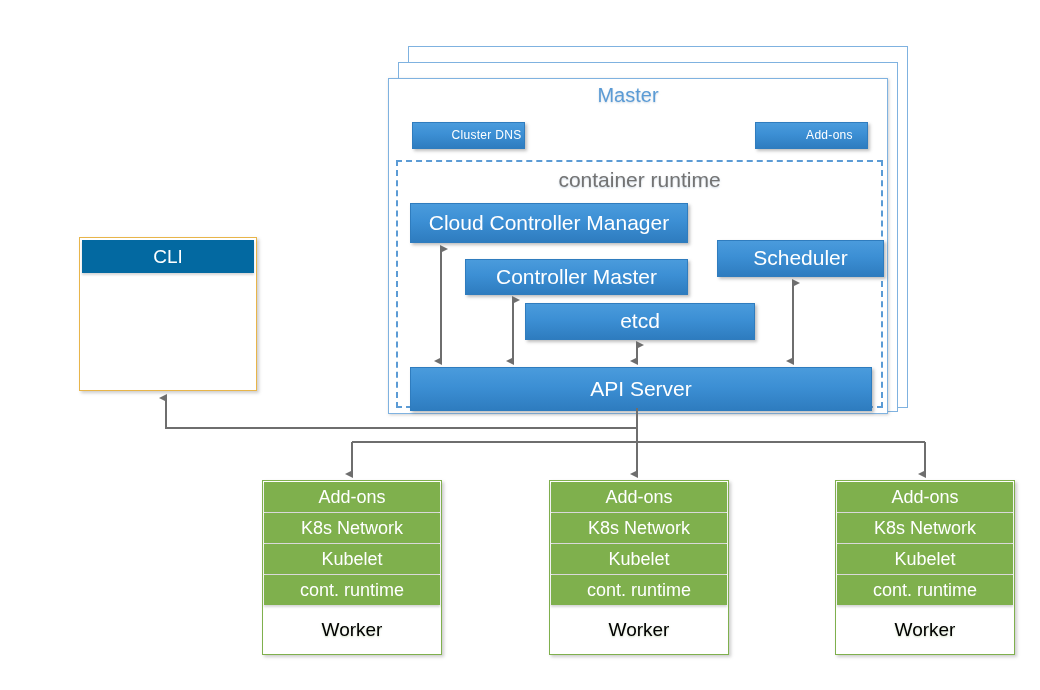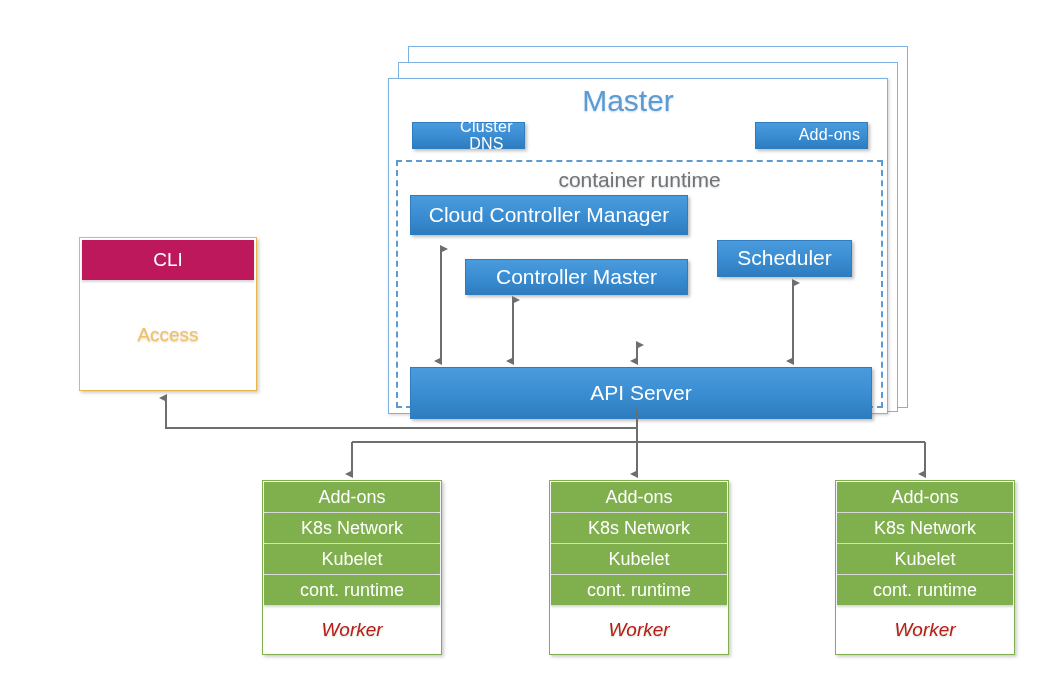--- a/index.html
+++ b/index.html
@@ -33,21 +33,21 @@
     background: #ffffff;
     border: 1px solid #7FB2E0;
     box-sizing: border-box;
     box-shadow: 1px 1px 3px rgba(120,120,120,0.35);
   }
 
   .master-title {
     position: absolute;
     left: 388px; top: 84px; width: 480px;
     text-align: center;
-    font-size: 30px;
+    font-size: 20px;
     color: #5B9BD5;
     text-shadow: 0 1px 2px rgba(160,180,200,0.55);
     white-space: nowrap;
   }
 
   
   .dashed-box {
     position: absolute;
     left: 396px; top: 160px; width: 487px; height: 248px;
     border: 2px dashed #5B9BD5;
@@ -71,38 +71,38 @@
     background: linear-gradient(to bottom, #4A9BDC 0%, #3C8FD4 45%, #2E7CBF 100%);
     border: 1px solid #2F7CBE;
     color: #ffffff;
     display: flex;
     align-items: center;
     justify-content: center;
     box-shadow: 2px 2px 3px rgba(110,110,110,0.45);
     text-align: center;
     line-height: 1.05;
   }
-  .blue-box.small { font-size: 16px; letter-spacing: 0.3px; padding-left: 36px; }
+  .blue-box.small { font-size: 12px; letter-spacing: 0.3px; padding-left: 36px; }
   .blue-box.large { font-size: 21px; }
 
   
   .access-panel {
     position: absolute;
     left: 79px; top: 237px; width: 178px; height: 154px;
     background: #ffffff;
     border: 1px solid #E8B54A;
     box-sizing: border-box;
     box-shadow: 2px 2px 3px rgba(130,130,130,0.4);
     display: flex;
     flex-direction: column;
   }
   .access-bar {
-    height: 40px;
+    height: 33px;
     margin: 2px 2px 0 2px;
-    background: #be185d;
+    background: #0369a1;
     color: #ffffff;
     font-size: 19px;
     display: flex;
     align-items: center;
     justify-content: center;
     box-shadow: 0 2px 2px rgba(140,140,140,0.35);
   }
   .access-bar:first-child { margin-top: 2px; }
   .access-foot {
     flex: 1;
@@ -136,24 +136,23 @@
     display: flex;
     align-items: center;
     justify-content: center;
     box-shadow: 0 2px 2px rgba(140,140,140,0.35);
   }
   .worker-foot {
     flex: 1;
     display: flex;
     align-items: center;
     justify-content: center;
-    color: #b91c1c;
+    color: #000000;
     font-size: 19px;
     text-shadow: 0 1px 2px rgba(180,200,160,0.7);
-    font-style: italic;
   }
 
   
   #wires {
     position: absolute;
     left: 0; top: 0;
     width: 1040px; height: 690px;
     pointer-events: none;
   }
 </style>
@@ -172,40 +171,42 @@
     <span>Cluster DNS</span>
   </div>
 
   <div class="blue-box small" style="left:755px; top:122px; width:113px; height:27px;">
     <span>Add-ons</span>
   </div>
 
   <div class="dashed-box"></div>
   <div class="dashed-title">container runtime</div>
 
-  <div class="blue-box large" style="left:410px; top:195px; width:278px; height:40px;">
+  <div class="blue-box large" style="left:410px; top:203px; width:278px; height:40px;">
     <span>Cloud Controller Manager</span>
   </div>
 
   <div class="blue-box large" style="left:465px; top:259px; width:223px; height:36px;">
     <span>Controller Master</span>
   </div>
 
-  <div class="blue-box large" style="left:717px; top:240px; width:135px; height:37px;">
+  <div class="blue-box large" style="left:717px; top:240px; width:167px; height:37px;">
     <span>Scheduler</span>
   </div>
 
-
-  <div class="blue-box large" style="left:410px; top:367px; width:462px; height:52px;">
+  <div class="blue-box large" style="left:525px; top:303px; width:230px; height:37px;">
+    <span>etcd</span>
+  </div>
+
+  <div class="blue-box large" style="left:410px; top:367px; width:462px; height:44px;">
     <span>API Server</span>
   </div>
 
   <div class="access-panel">
     <div class="access-bar">CLI</div>
-    <div class="access-foot">Access</div>
   </div>
 
   <div class="worker-panel" style="left:262px;">
     <div class="worker-bar">Add-ons</div>
     <div class="worker-bar">K8s Network</div>
     <div class="worker-bar">Kubelet</div>
     <div class="worker-bar">cont. runtime</div>
     <div class="worker-foot">Worker</div>
   </div>
 

